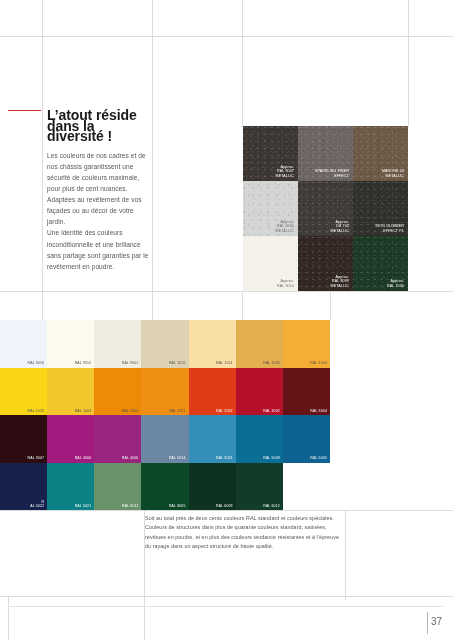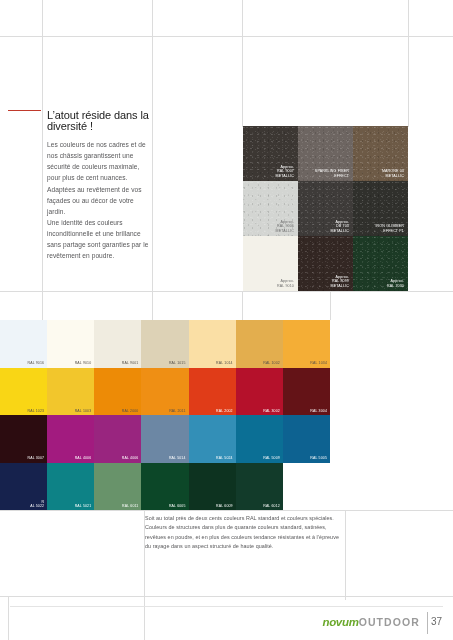--- a/index.html
+++ b/index.html
@@ -28,23 +28,23 @@
     background: #c0392b;
   }
 
   
   .text-col {
     position: absolute;
     left: 47px; top: 110px;
     width: 105px;
   }
   .headline {
-    font-size: 11px;
+    font-size: 14px;
     line-height: 10.6px;
-    font-weight: normal;
+    font-weight: bold;
     color: #1a1a1a;
     letter-spacing: -0.1px;
     margin-bottom: 8px;
   }
   .body-par {
     font-size: 6.6px;
     line-height: 11.1px;
     color: #58585a;
     letter-spacing: 0.05px;
   }
@@ -323,20 +323,17 @@
       <div class="ral-cell" style="background: rgb(255, 255, 255);">
         <div class="ral-label" style="color: rgb(85, 80, 74); white-space: pre-line;"></div>
       </div>
     </div>
 
   <div class="bottom-text" style="white-space:pre-line;">Soit au total près de deux cents couleurs RAL standard et couleurs spéciales.
 Couleurs de structures dans plus de quarante couleurs standard, satinées, revêtues en poudre, et en plus des couleurs tendance résistantes et à l’épreuve du rayage dans un aspect structuré de haute qualité.</div>
 
   <div class="footer">
     <div class="footer-rule"></div>
-    <div class="logo">
-      <span class="logo-novum">novum</span><span class="logo-outdoor">OUTDOOR</span>
-    </div>
     <div class="page-num-sep"></div>
     <div class="page-num">37</div>
   </div>
 
 </div>
 
 </body></html>

